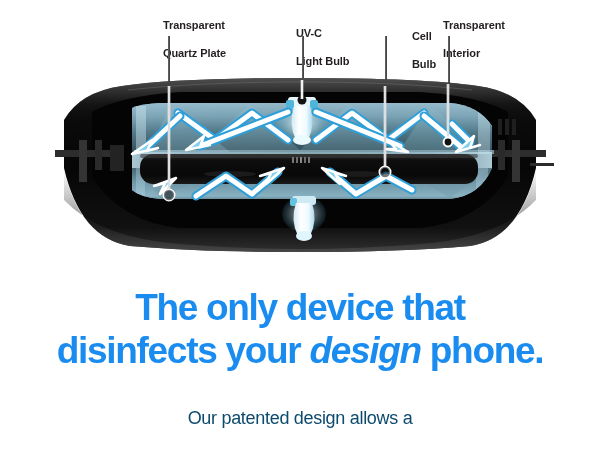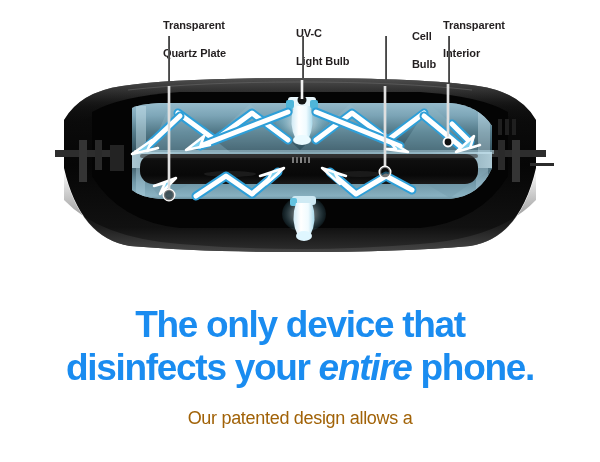--- a/index.html
+++ b/index.html
@@ -37,38 +37,38 @@
   #diagram {
     position:absolute;
     left:0; top:0;
     width:600px; height:262px;
   }
   #diagram svg { display:block; }
 
   
   #headline {
     position:absolute;
-    left:0; top:303px;
+    left:0; top:286px;
     width:600px;
     text-align:center;
     color:#1a8cf0;
     font-size:37px;
     font-weight:bold;
     line-height:1.17;
     letter-spacing:-1.3px;
   }
   #headline .em { font-style:italic; }
 
   
   #subtitle {
     position:absolute;
     left:0; top:407px;
     width:600px;
     text-align:center;
-    color:#a16207;
+    color:#0c4a6e;
     font-size:18px;
     font-weight:normal;
     line-height:1.33;
     letter-spacing:-0.3px;
   }
 </style>
 </head>
 <body>
 
 <div id="page">
@@ -339,20 +339,20 @@
 
         <line x1="448" y1="84" x2="448" y2="140" stroke="#f2f2f2" stroke-width="2.6"></line>
         <line x1="448" y1="84" x2="448" y2="140" stroke="#cfcfcf" stroke-width="1.1"></line>
         <circle cx="448" cy="142" r="4.4" fill="#111111" stroke="#ffffff" stroke-width="2"></circle>
       </g>
     </svg>
   </div>
 
   <div id="headline">
     <div>The only device that</div>
-    <div><span>disinfects your </span><span class="em">entire</span><span> phone.</span></div>
+    <div><span>disinfects your </span><span class="em">design</span><span> phone.</span></div>
   </div>
 
   <div id="subtitle">
     <div>Our patented design allows a</div>
   </div>
 
 </div>
 
 </body></html>

